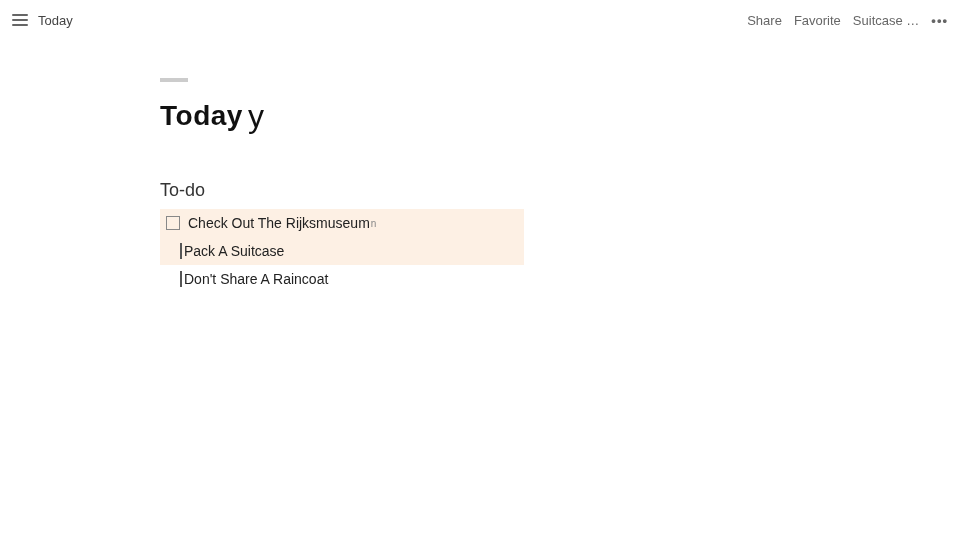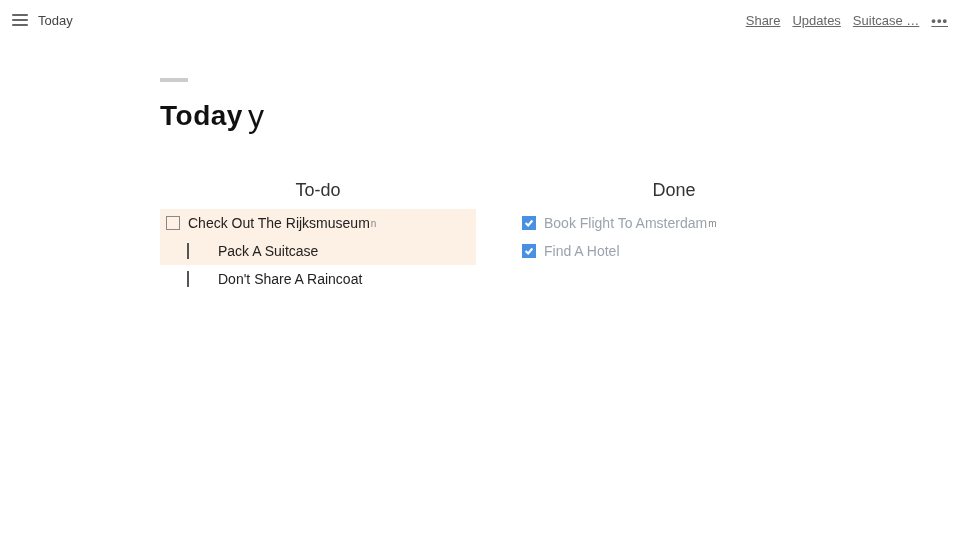--- a/index.html
+++ b/index.html
@@ -1,39 +1,39 @@
 <!DOCTYPE html>
 <html><head>
 <meta charset="utf-8">
 <style>
   * { box-sizing: border-box; margin: 0; padding: 0; }
   html, body { width: 960px; height: 540px; font-family: -apple-system, "Helvetica Neue", Arial, sans-serif; background: #fff; color: #222; }
   
   .topbar { display: flex; align-items: center; height: 40px; padding: 0 12px; font-size: 13px; color: #555; }
   .topbar .left { display: flex; align-items: center; gap: 10px; }
   .topbar .spacer { flex: 1; }
-  .topbar .right { display: flex; align-items: flex-start; gap: 12px; color: #666; text-decoration: underline; }
+  .topbar .right { display: flex; align-items: flex-start; gap: 12px; color: #666; }
   .hamburger { display: inline-flex; flex-direction: column; justify-content: center; gap: 3px; width: 16px; height: 16px; cursor: pointer; }
   .hamburger span { display: block; height: 2px; width: 16px; background: #666; border-radius: 1px; }
   .bc { color: #444; }
   .more-dots { letter-spacing: 1px; font-weight: bold; cursor: pointer; }
   
   .content { padding: 60px 0 0 160px; }
   .title-stack { position: relative; height: 40px; margin-bottom: 40px; }
   .title-main { font-size: 28px; font-weight: 700; letter-spacing: 0.5px; color: #111; }
   .title-stray { position: absolute; left: 88px; top: -2px; font-size: 32px; font-weight: 300; color: #111; }
   .title-bar { position: absolute; left: 0; top: -22px; width: 28px; height: 4px; background: #ccc; }
   
   .columns { display: flex; gap: 40px; }
-  .col { width: 316px; text-align: center; }
+  .col { width: 364px; }
   .col-header { font-size: 18px; font-weight: 400; margin-bottom: 8px; color: #333; }
   
   .row { display: flex; align-items: center; height: 28px; padding: 0 6px; font-size: 14px; }
   .row.hl { background: #fdf0e4; }
-  .row.indent { padding-left: 27px; gap: 27px; }
+  .row.indent { padding-left: 20px; }
   .chk { width: 14px; height: 14px; border: 1.5px solid #888; margin-right: 8px; display: inline-flex; align-items: center; justify-content: center; flex-shrink: 0; }
   .chk.checked { background: #4a90e2; border-color: #4a90e2; }
   .chk.checked svg { width: 10px; height: 10px; }
   .chk.checked svg path { stroke: #fff; stroke-width: 2.5; fill: none; }
   .todo-text { color: #222; }
   .done-text { color: #9aa3ad; }
   .caret { display:inline-block; width:2px; height:16px; background:#555; margin-right:2px; vertical-align:middle; }
   .sup { font-size: 10px; vertical-align: super; color: #888; margin-left: 1px; }
   .col-header .tiny { font-size: 12px; vertical-align: top; }
 </style>
@@ -45,21 +45,21 @@
     <div class="hamburger">
       <span></span>
         <span></span>
         <span></span>
     </div>
     <span class="bc">Today</span>
   </div>
   <div class="spacer"></div>
   <div class="right">
     <span>Share</span>
-    <span>Updates</span>
+    <span>Favorite</span>
     <span>Suitcase …</span>
     <span class="more-dots">•••</span>
   </div>
 </div>
 
 <div class="content">
   <div class="title-stack">
     <div class="title-bar"></div>
     <div class="title-main">Today</div>
     <div class="title-stray">y</div>
@@ -80,36 +80,14 @@
             <span class="caret"></span>
             <span class="todo-text">Pack A Suitcase</span>
           </div>
           <div class="row indent">
             <span class="caret"></span>
             <span class="todo-text">Don't Share A Raincoat</span>
           </div>
         </div>
     </div>
 
-    <div class="col">
-      <div class="col-header">Done</div>
-      <div id="done-list">
-          <div class="row">
-            <span class="chk checked">
-              <svg viewBox="0 0 12 12">
-                <path d="M2 6 L5 9 L10 3"></path>
-              </svg>
-            </span>
-            <span class="done-text">Book Flight To Amsterdam</span>
-            <span class="sup">m</span>
-          </div>
-          <div class="row">
-            <span class="chk checked">
-              <svg viewBox="0 0 12 12">
-                <path d="M2 6 L5 9 L10 3"></path>
-              </svg>
-            </span>
-            <span class="done-text">Find A Hotel</span>
-          </div>
-        </div>
-    </div>
   </div>
 </div>
 
 </body></html>

